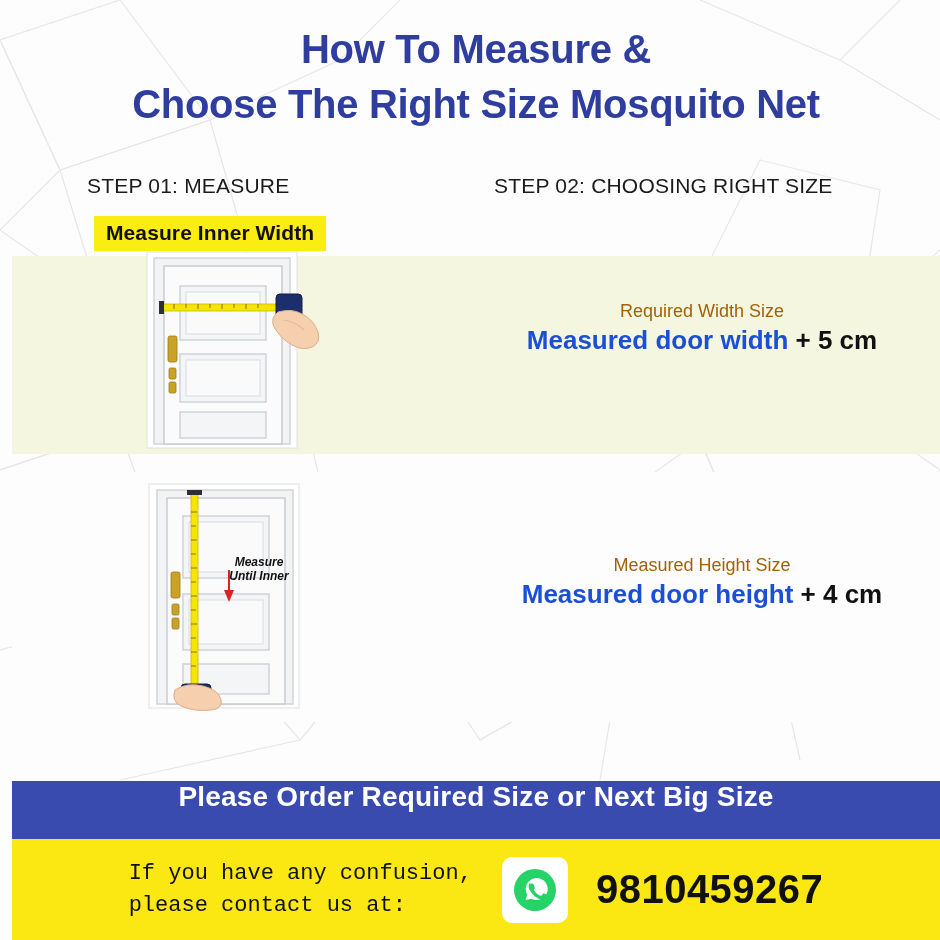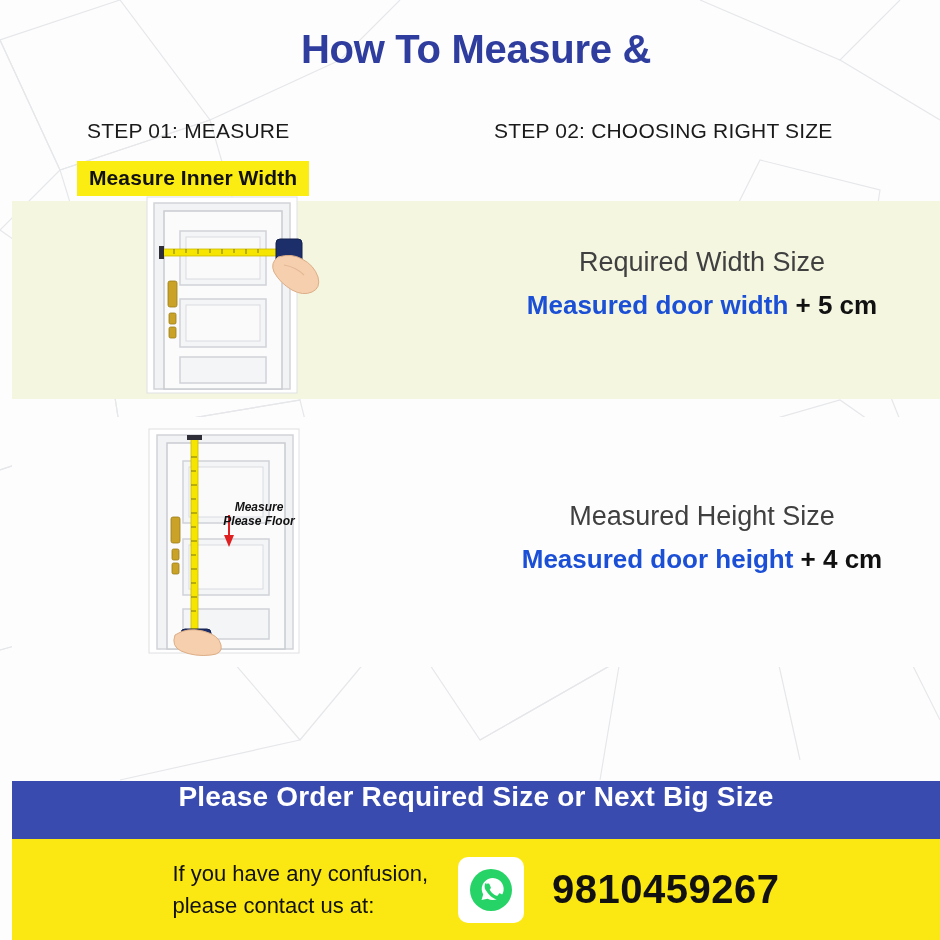--- a/index.html
+++ b/index.html
@@ -54,21 +54,21 @@
 
   .hl {
     display: inline-block;
     background: #fbec12;
     font-weight: bold;
     font-size: 21px;
     color: #111;
     padding: 5px 12px 6px 12px;
     letter-spacing: 0.1px;
   }
-  .hl-width { position: absolute; left: 65px; top: 42px; }
+  .hl-width { position: absolute; left: 82px; top: 42px; }
 
   .band {
     position: relative;
     background: #f4f6e0;
     height: 198px;
     margin-top: 36px;
   }
   .band-2 {
     background: #fdfdfd;
     height: 250px;
@@ -80,30 +80,30 @@
     top: -42px;
   }
 
   .right-text {
     position: absolute;
     left: 460px;
     width: 460px;
     text-align: center;
   }
   .req-title {
-    font-size: 27px;
-    color: #404040;
+    font-size: 18px;
+    color: #a16207;
     font-weight: 500;
     line-height: 1.3;
   }
   .req-sub {
     font-size: 26px;
     color: #111;
     font-weight: bold;
-    margin-top: 10px;
+    margin-top: 1px;
   }
   .req-sub .blue { color: #1a4fd6; }
   .req-sub .plus { color: #111; font-weight: bold; }
 
   .door-wrap {
     position: absolute;
   }
 
   .order-bar {
     position: absolute;
@@ -132,20 +132,21 @@
     align-items: center;
     justify-content: center;
     gap: 18px;
   }
   .contact-text {
     font-size: 22px;
     color: #111;
     line-height: 1.45;
     font-weight: 500;
     text-align: left;
+    font-family: Liberation Mono, monospace;
   }
   .wa-badge {
     width: 66px; height: 66px;
     background: #ffffff;
     border-radius: 10px;
     display: flex; align-items: center; justify-content: center;
     margin-left: 12px;
   }
   .phone {
     font-size: 40px;
@@ -192,20 +193,21 @@
       <path d="M0,650 L180,600 L300,740 L120,780"></path>
       <path d="M940,250 L860,320 L900,420"></path>
       <path d="M860,320 L700,280 L760,160 L880,190 Z"></path>
     </g>
   </svg>
 
   <div class="content">
 
     <div class="title-block">
       <div class="title-line">How To Measure &amp;</div>
+      <div class="title-line">Choose The Right Size Mosquito Net</div>
     </div>
 
     <div class="steps-row">
       <div class="step-label step-01">STEP 01: MEASURE</div>
       <div class="step-label step-02">STEP 02: CHOOSING RIGHT SIZE</div>
       <div class="hl hl-width">Measure Inner Width</div>
     </div>
 
     <div class="band">
 
@@ -294,21 +296,21 @@
           </g>
           <polygon points="92,120 87,108 97,108" fill="#e02020"></polygon>
 
           <rect x="44" y="202" width="30" height="20" rx="4" fill="#1d2f6b" stroke="#12204d" stroke-width="1"></rect>
           <path d="M38,208 q12,-8 28,-4 q16,4 18,14 q2,9 -10,10 q-16,2 -30,-4 q-10,-5 -6,-16 Z" fill="#f6cfae" stroke="#dcae88" stroke-width="1"></path>
         </svg>
       </div>
 
       <div class="measure-note" style="left:208px; top:84px; width:78px;">
         <div>Measure</div>
-        <div>Please Floor</div>
+        <div>Until Inner</div>
       </div>
 
       <div class="right-text" style="top:82px;">
         <div class="req-title">Measured Height Size</div>
         <div class="req-sub">
           <span class="blue">Measured door height</span><span class="plus"> + 4 cm</span>
         </div>
       </div>
     </div>
 

